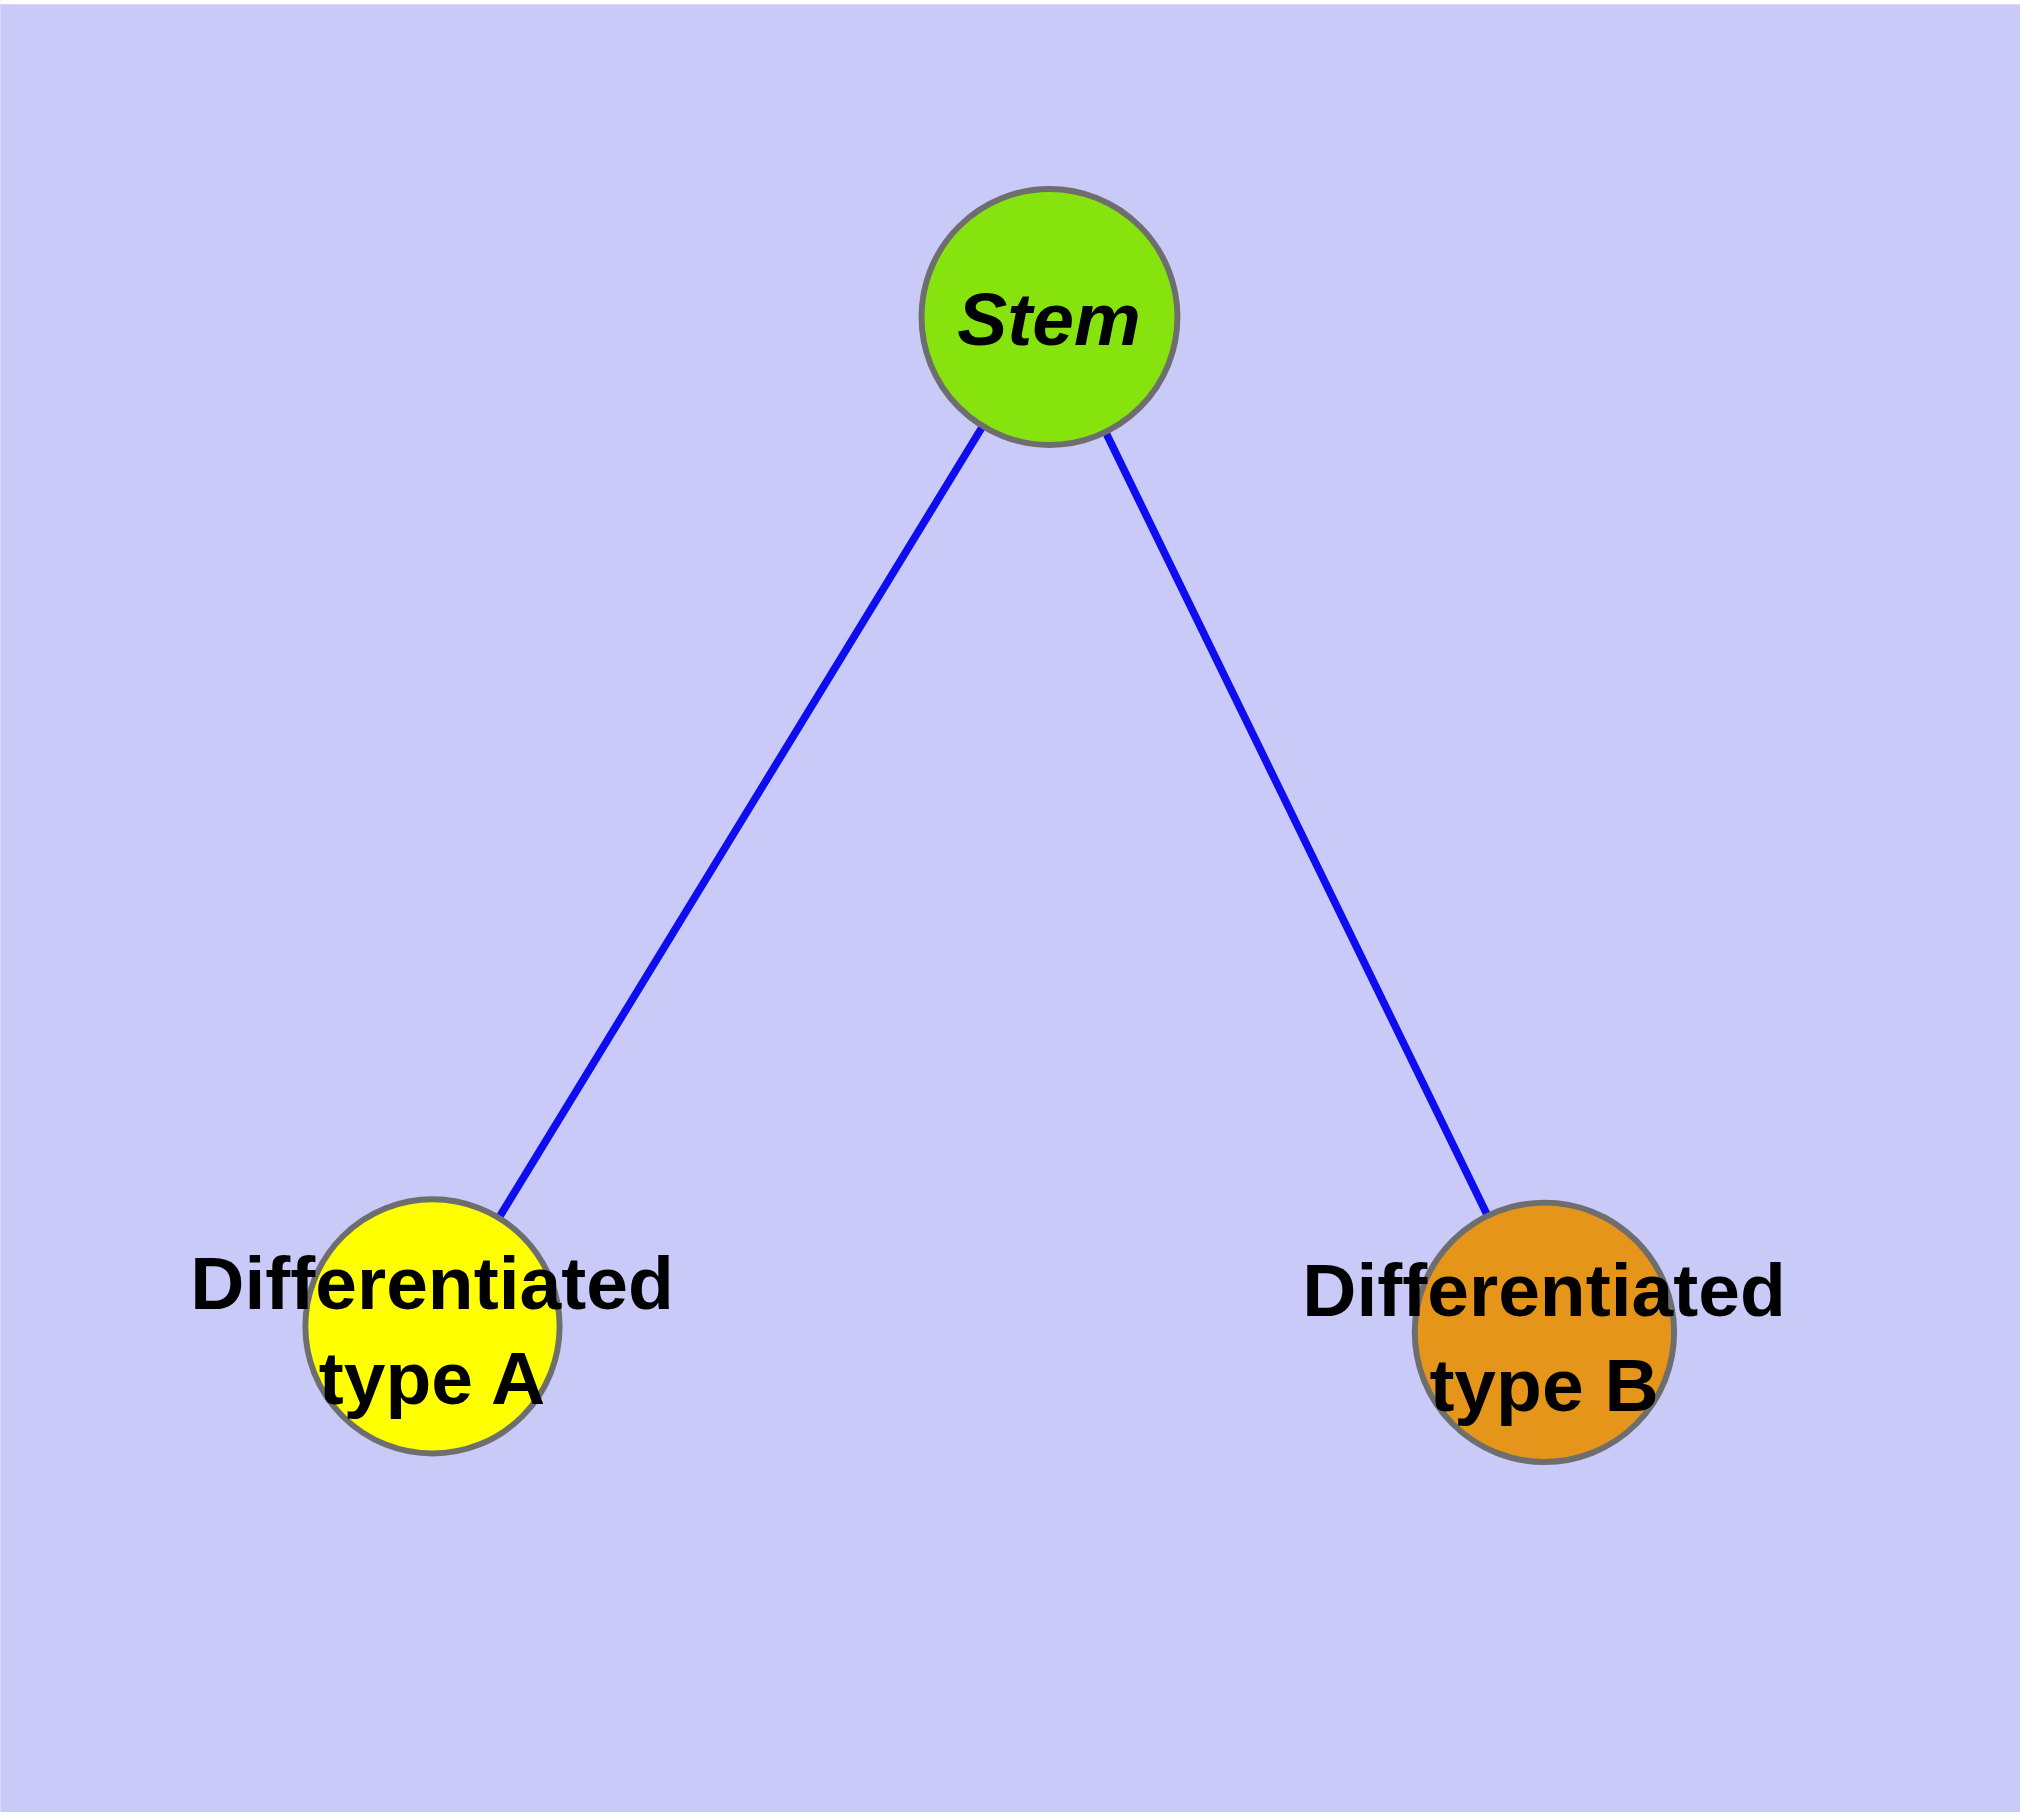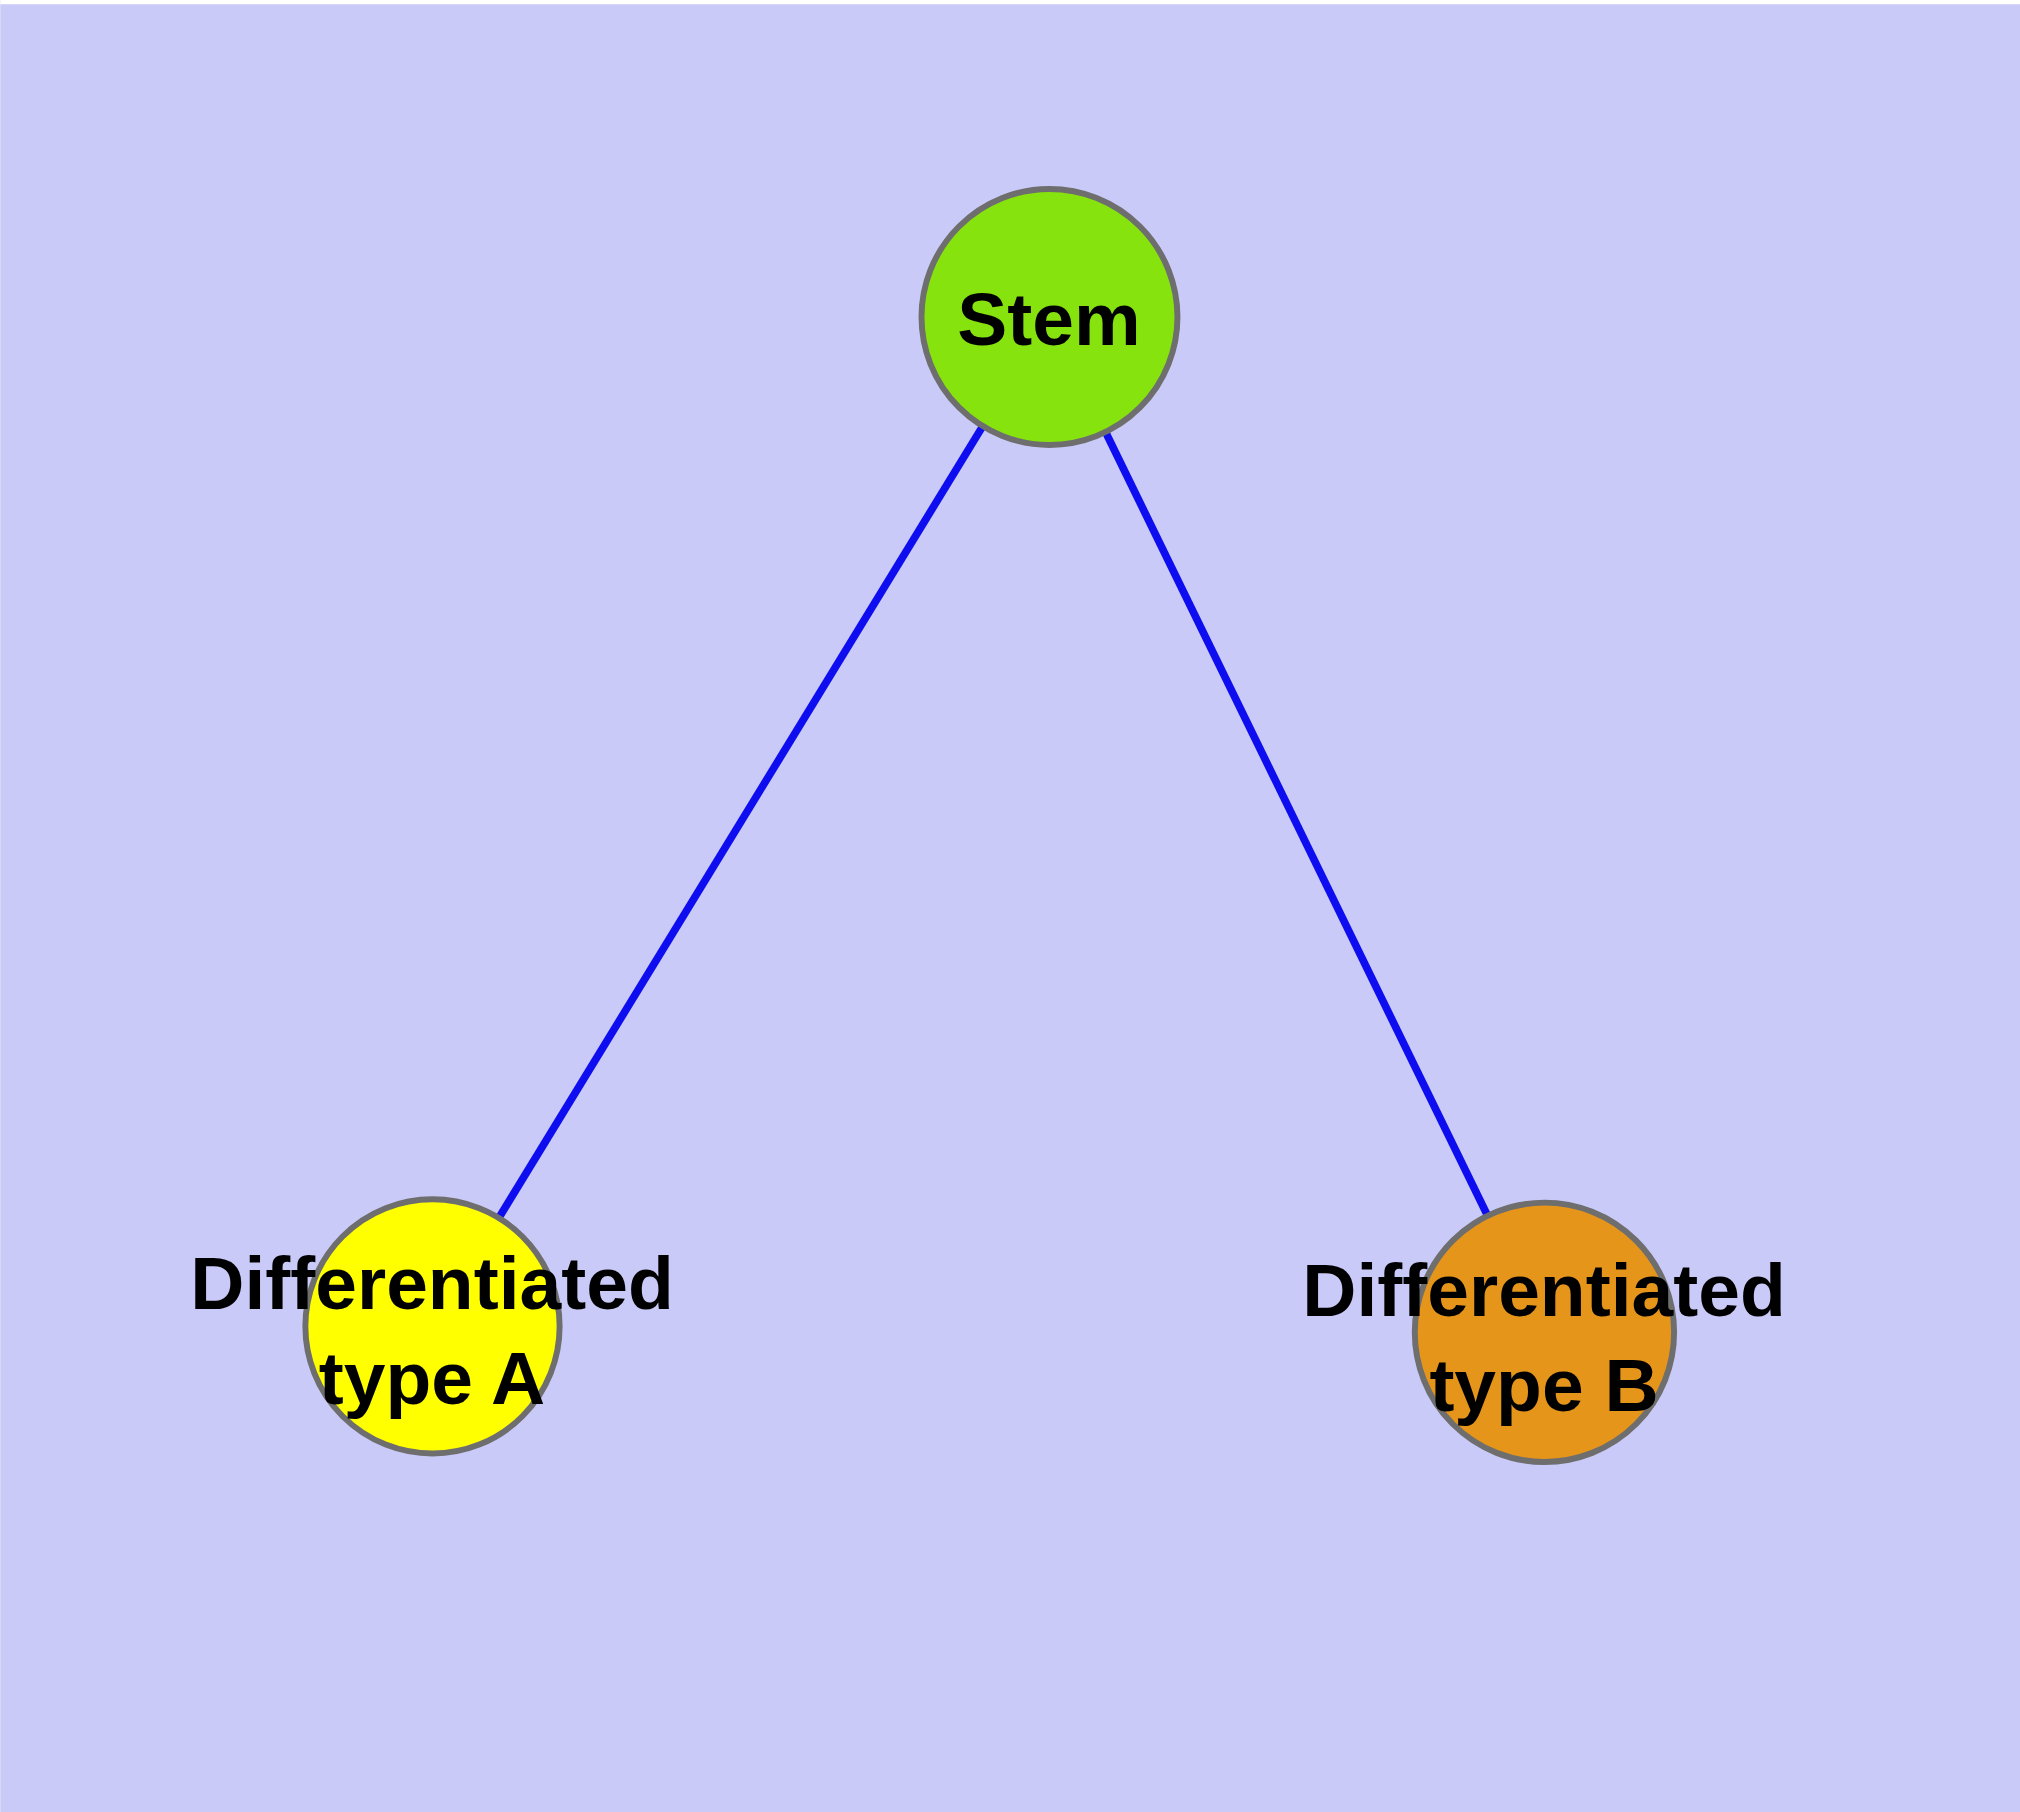--- a/index.html
+++ b/index.html
@@ -27,21 +27,21 @@
     text-align: center;
     white-space: pre-line;
     font-weight: bold;
     font-size: 75px;
     line-height: 95px;
     color: #000000;
     letter-spacing: 0px;
     cursor: default;
     user-select: none;
   }
-  .label-stem   { left: 1049px; top: 319px; }
+  .label-stem   { left: 1049px; top: 319px; font-style: italic; }
   .label-type-a { left: 432px;  top: 1331px; }
   .label-type-b { left: 1544px; top: 1338px; }
 </style>
 </head>
 <body>
 
 <div class="canvas">
 
   <svg class="graph-svg" width="2021" height="1812" viewBox="0 0 2384 2138">
 

